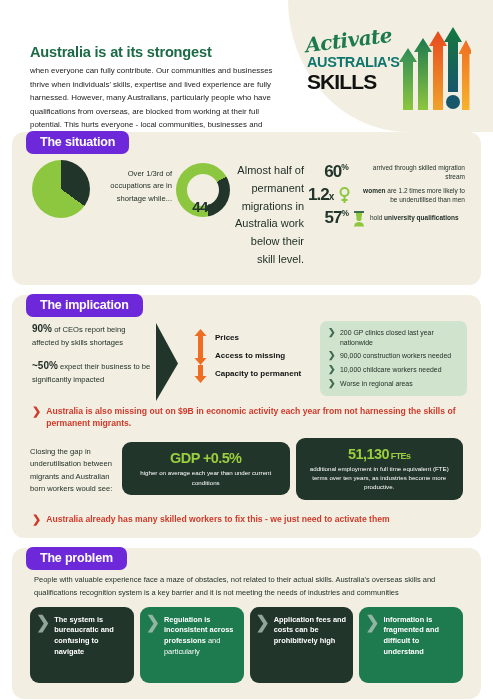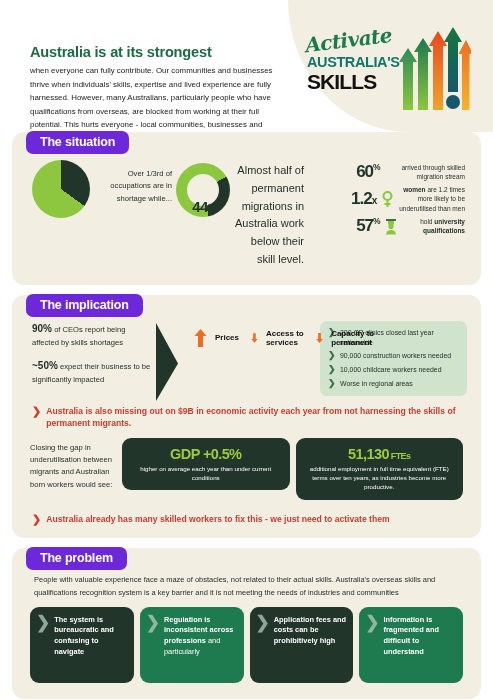--- a/index.html
+++ b/index.html
@@ -60,49 +60,49 @@
   .donut-ring { width:54px; height:54px; border-radius:50%;
       background:conic-gradient(from 168deg, #8dc63f 0deg 252deg, #22352b 252deg 360deg); }
   .donut-hole { position:absolute; left:11px; top:11px; width:32px; height:32px;
       border-radius:50%; background:#f2efe2; }
   .donut-lbl { position:absolute; left:0; top:16px; width:54px; height:54px;
       display:flex; align-items:center; justify-content:center;
       font-size:15px; font-weight:bold; color:#22352b; letter-spacing:-.5px; }
   .donut-lbl sup { font-size:7px; }
   .sit-txt2 { font-size:11px; line-height:1.62; width:70px; padding-top:2px; }
   .stats { display:flex; flex-direction:column; gap:3px; padding-top:2px; flex:1; }
-  .stat { display:flex; align-items:center; gap:4px;margin-left:43px; }
+  .stat { display:flex; align-items:center; gap:4px; }
   .stat-num { font-size:17px; font-weight:bold; color:#22352b; letter-spacing:-1px; width:40px; }
   .stat-num sup { font-size:8.5px; }
   .stat-num .x { font-size:10px; }
   .stat-ico { width:14px; flex:0 0 14px; display:flex; justify-content:center; }
   .stat-txt { font-size:6.5px; line-height:1.45; }
   .stat-txt b { font-weight:bold; }
 
   
   .imp-top { display:flex; gap:4px; }
   .imp-left { width:126px; font-size:7.6px; line-height:1.6; padding-left:6px; }
   .imp-left b { font-size:10px; }
   .imp-left p + p { margin-top:9px; }
   .imp-mid { position:relative; width:160px; padding-left:6px; }
   .wedge { position:absolute; left:0; top:2px; width:22px; height:78px;
            background:#22352b; clip-path:polygon(0 0,0 100%,100% 52%); }
-  .arr-rows { margin-left:32px; padding-top:8px; display:flex; flex-direction:row; gap:12px; }
+  .arr-rows { margin-left:32px; padding-top:8px; display:flex; flex-direction:column; }
   .arr-row { display:flex; align-items:center; gap:8px; }
   .arr-lbl { font-size:8px; font-weight:bold; color:#111; }
   .imp-right { flex:1; background:#cfe3cd; border-radius:7px; padding:7px 8px; }
   .glist { display:flex; flex-direction:column; gap:4px; }
   .gitem { display:flex; gap:4px; font-size:6.9px; line-height:1.42; color:#1d2b24; }
   .chev-g { flex:0 0 8px; color:#3f6b4f; font-weight:bold; font-size:9px; line-height:1; }
 
   .callout { display:flex; gap:5px; padding:9px 6px 0 6px; }
   .chev-r { color:#cf3a2b; font-weight:bold; font-size:11px; line-height:1.25; }
   .callout-txt { color:#cf3a2b; font-weight:bold; font-size:8.6px; line-height:1.45; }
 
-  .boxrow { display:flex; gap:6px; align-items:flex-start; padding:8px 4px 4px 4px; }
+  .boxrow { display:flex; gap:6px; align-items:center; padding:8px 4px 4px 4px; }
   .box-lead { width:86px; font-size:7.6px; line-height:1.62; padding-top:4px; }
   .dbox { flex:1; background:#22352b; border-radius:9px; padding:8px 6px; text-align:center; color:#fff; }
   .dbox-h { color:#9ace3e; font-weight:bold; font-size:14.5px; letter-spacing:-.6px; margin-bottom:2px; }
   .dbox-h .sm { font-size:9px; }
   .dbox-s { font-size:6.2px; line-height:1.5; }
 
   
   .prob-intro { font-size:7.5px; line-height:1.62; padding:0 8px 8px 8px; }
   .cards { display:flex; gap:6px; padding:0 4px 4px 4px; }
   .card { flex:1; border-radius:9px; padding:8px 7px 10px 6px; display:flex; gap:4px; min-height:76px; }
@@ -227,21 +227,21 @@
           <div class="arr-row">
             <svg width="13" height="18" viewBox="0 0 13 18">
               <path d="M6.5 0 L12.5 7 L9 7 L9 18 L4 18 L4 7 L0.5 7 Z" fill="#ef6d22"></path>
             </svg>
             <span class="arr-lbl">Prices</span>
           </div>
           <div class="arr-row">
             <svg width="13" height="18" viewBox="0 0 13 18">
               <path d="M6.5 18 L12.5 11 L9 11 L9 0 L4 0 L4 11 L0.5 11 Z" fill="#ef6d22"></path>
             </svg>
-            <span class="arr-lbl">Access to services</span>
+            <span class="arr-lbl">Access to missing</span>
           </div>
           <div class="arr-row">
             <svg width="13" height="18" viewBox="0 0 13 18">
               <path d="M6.5 18 L12.5 11 L9 11 L9 0 L4 0 L4 11 L0.5 11 Z" fill="#ef6d22"></path>
             </svg>
             <span class="arr-lbl">Capacity to permanent</span>
           </div>
         </div>
       </div>
 

